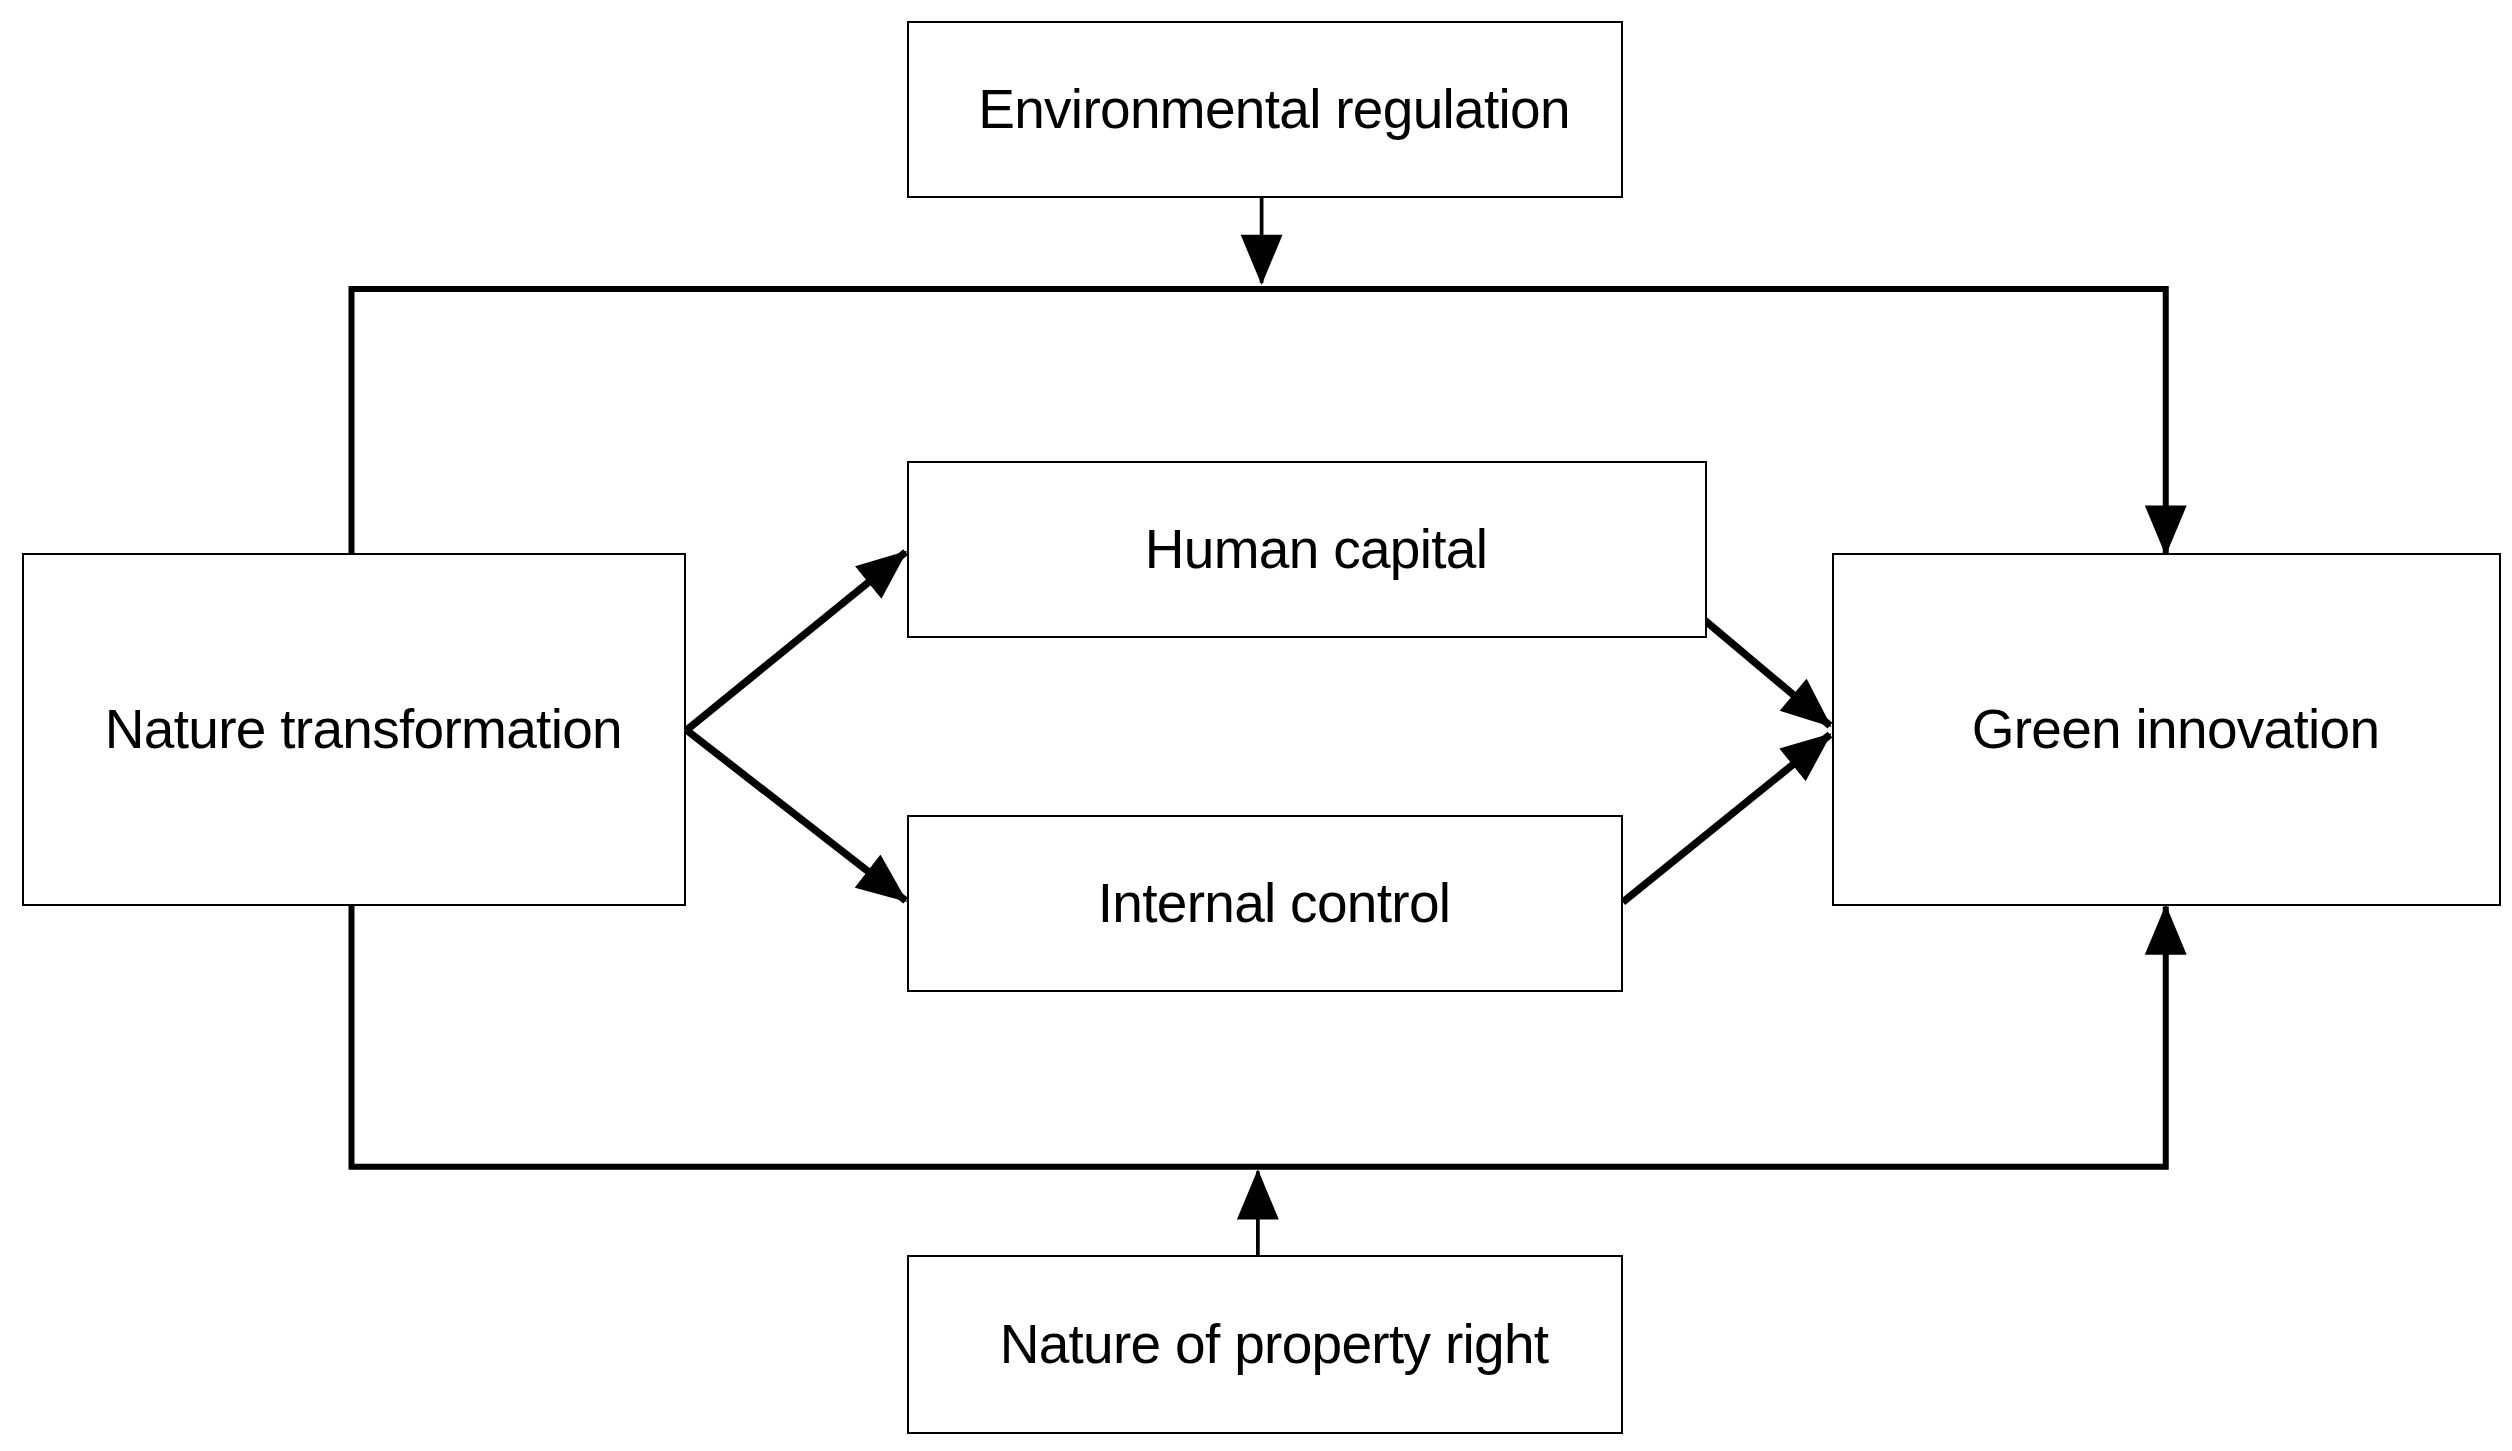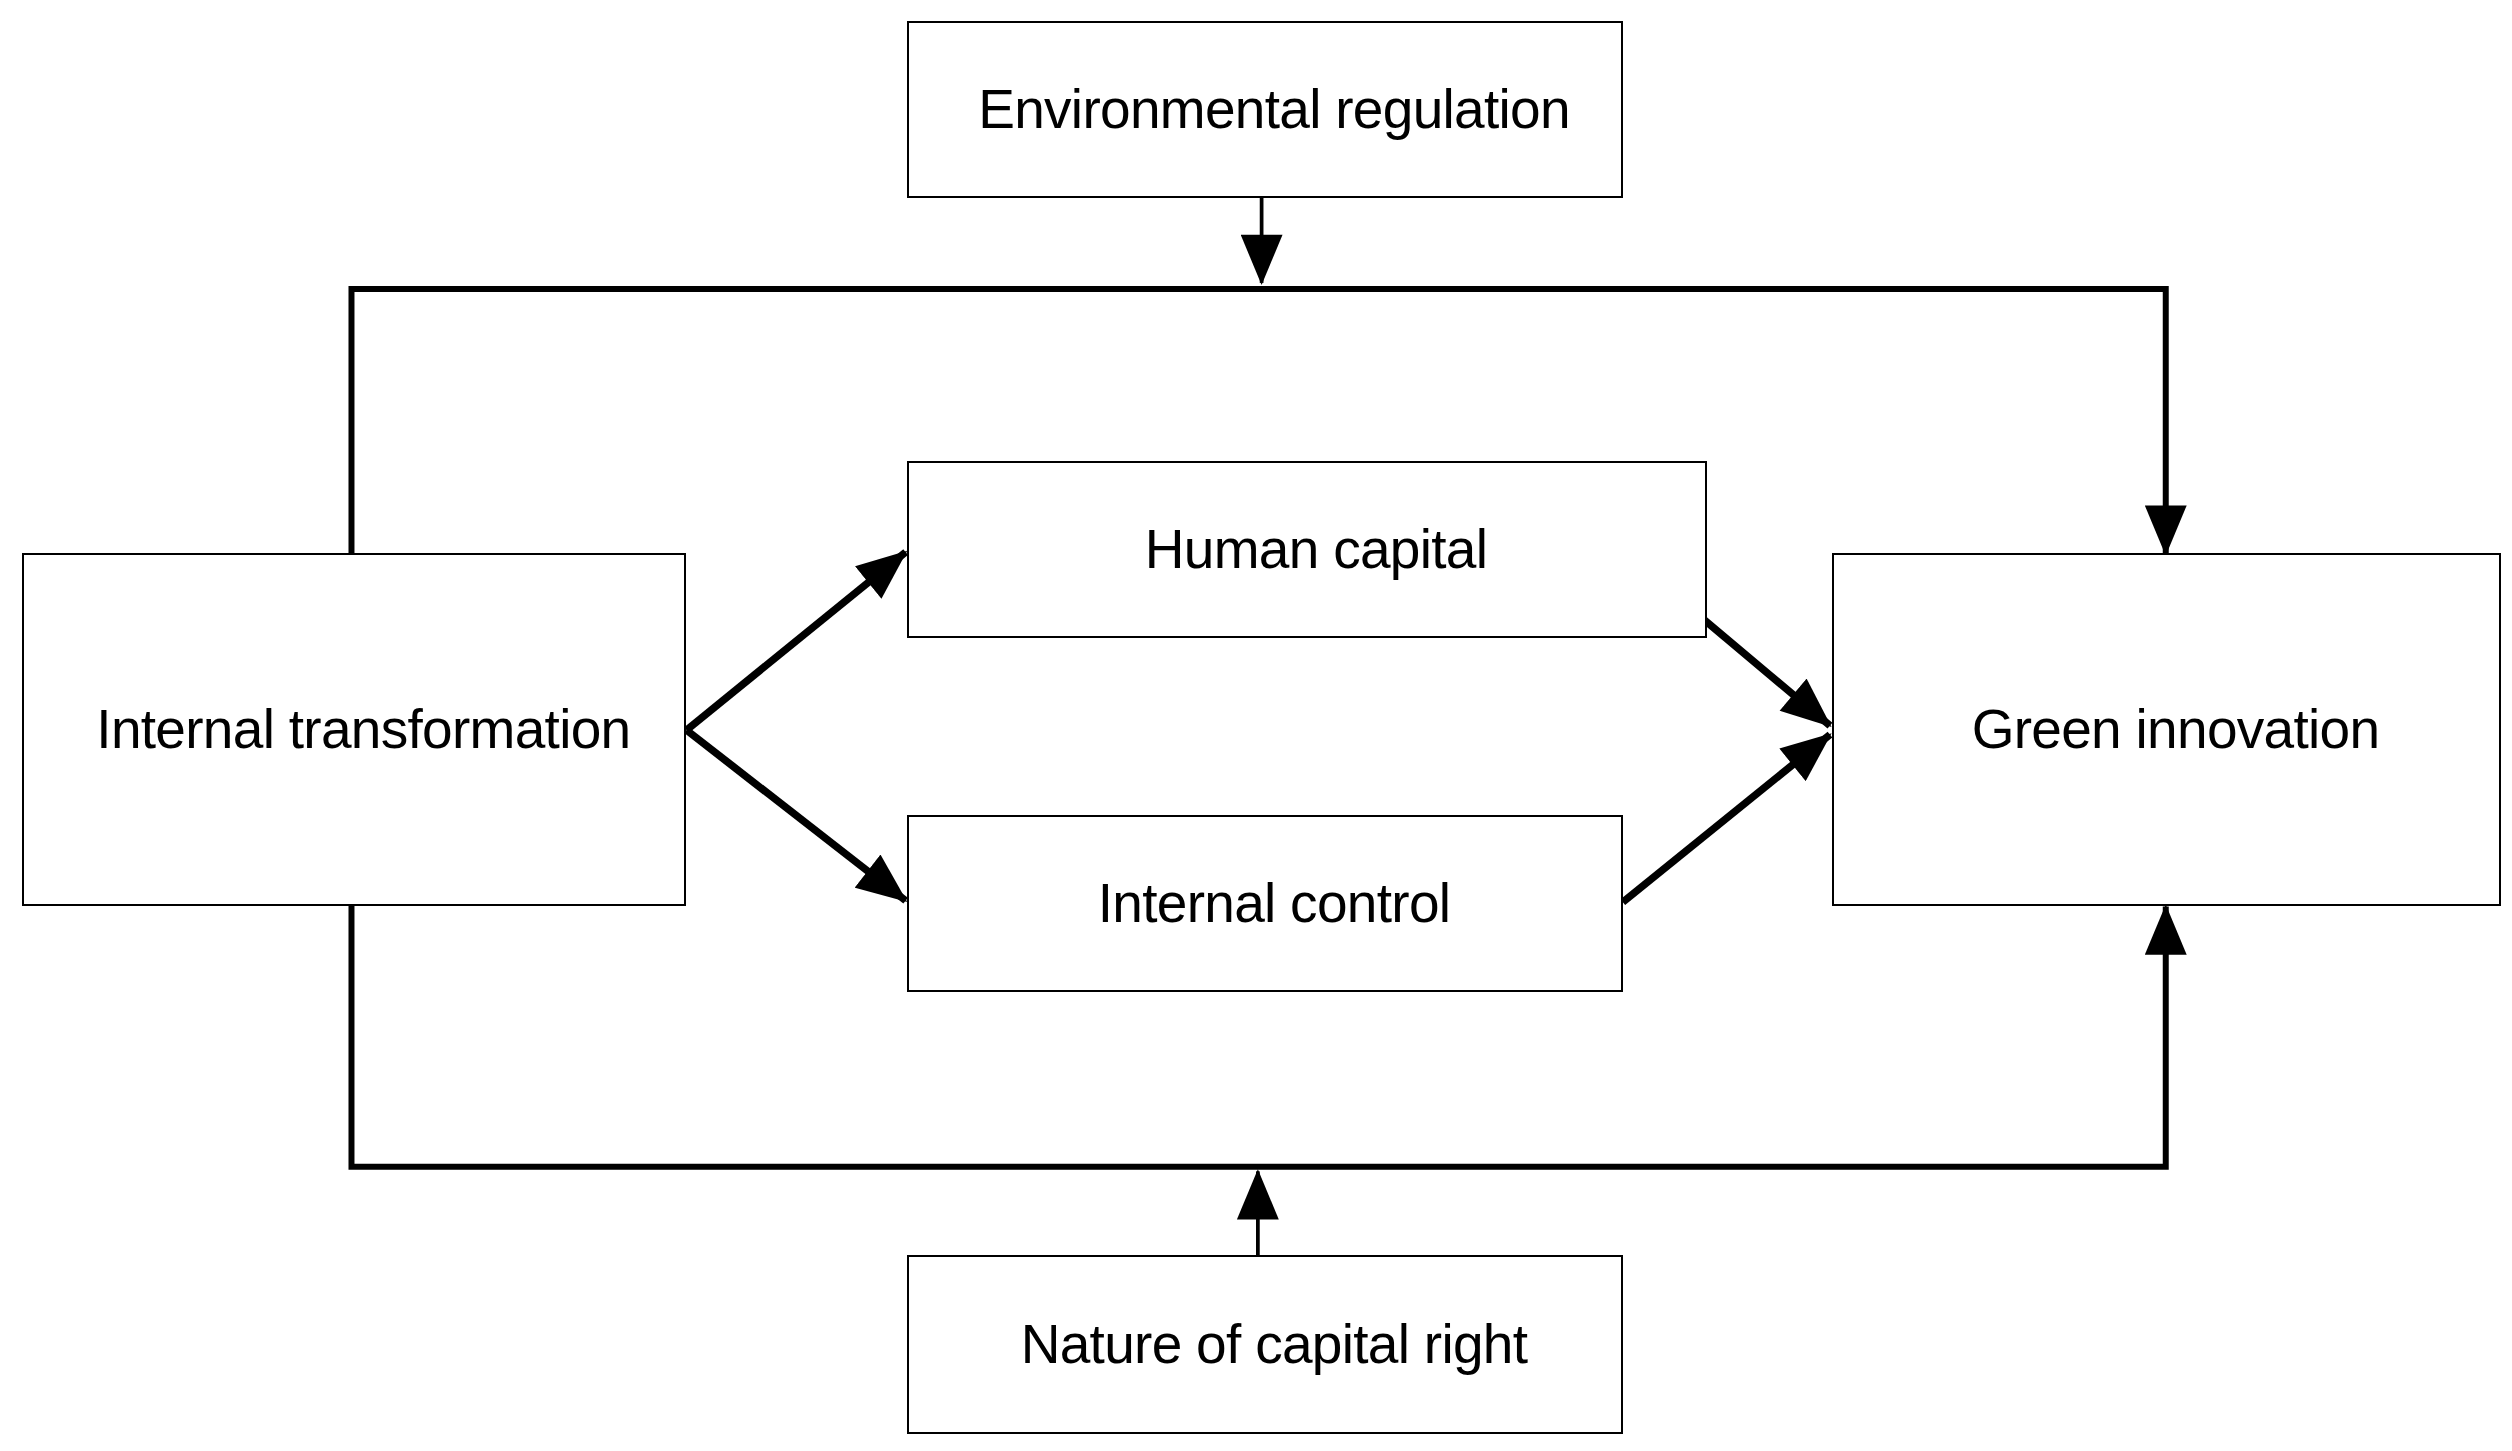--- a/index.html
+++ b/index.html
@@ -91,25 +91,25 @@
 
   <div class="node" id="node-human-capital">
     <span class="node-label">Human capital</span>
   </div>
 
   <div class="node" id="node-internal-control">
     <span class="node-label">Internal control</span>
   </div>
 
   <div class="node" id="node-nature-of-property-right">
-    <span class="node-label">Nature of capital right</span>
+    <span class="node-label">Nature of property right</span>
   </div>
 
   <div class="node" id="node-digital-transformation">
-    <span class="node-label">Internal transformation</span>
+    <span class="node-label">Nature transformation</span>
   </div>
 
   <div class="node" id="node-green-innovation">
     <span class="node-label">Green innovation</span>
   </div>
 
 </div>
 
 
 </body></html>

